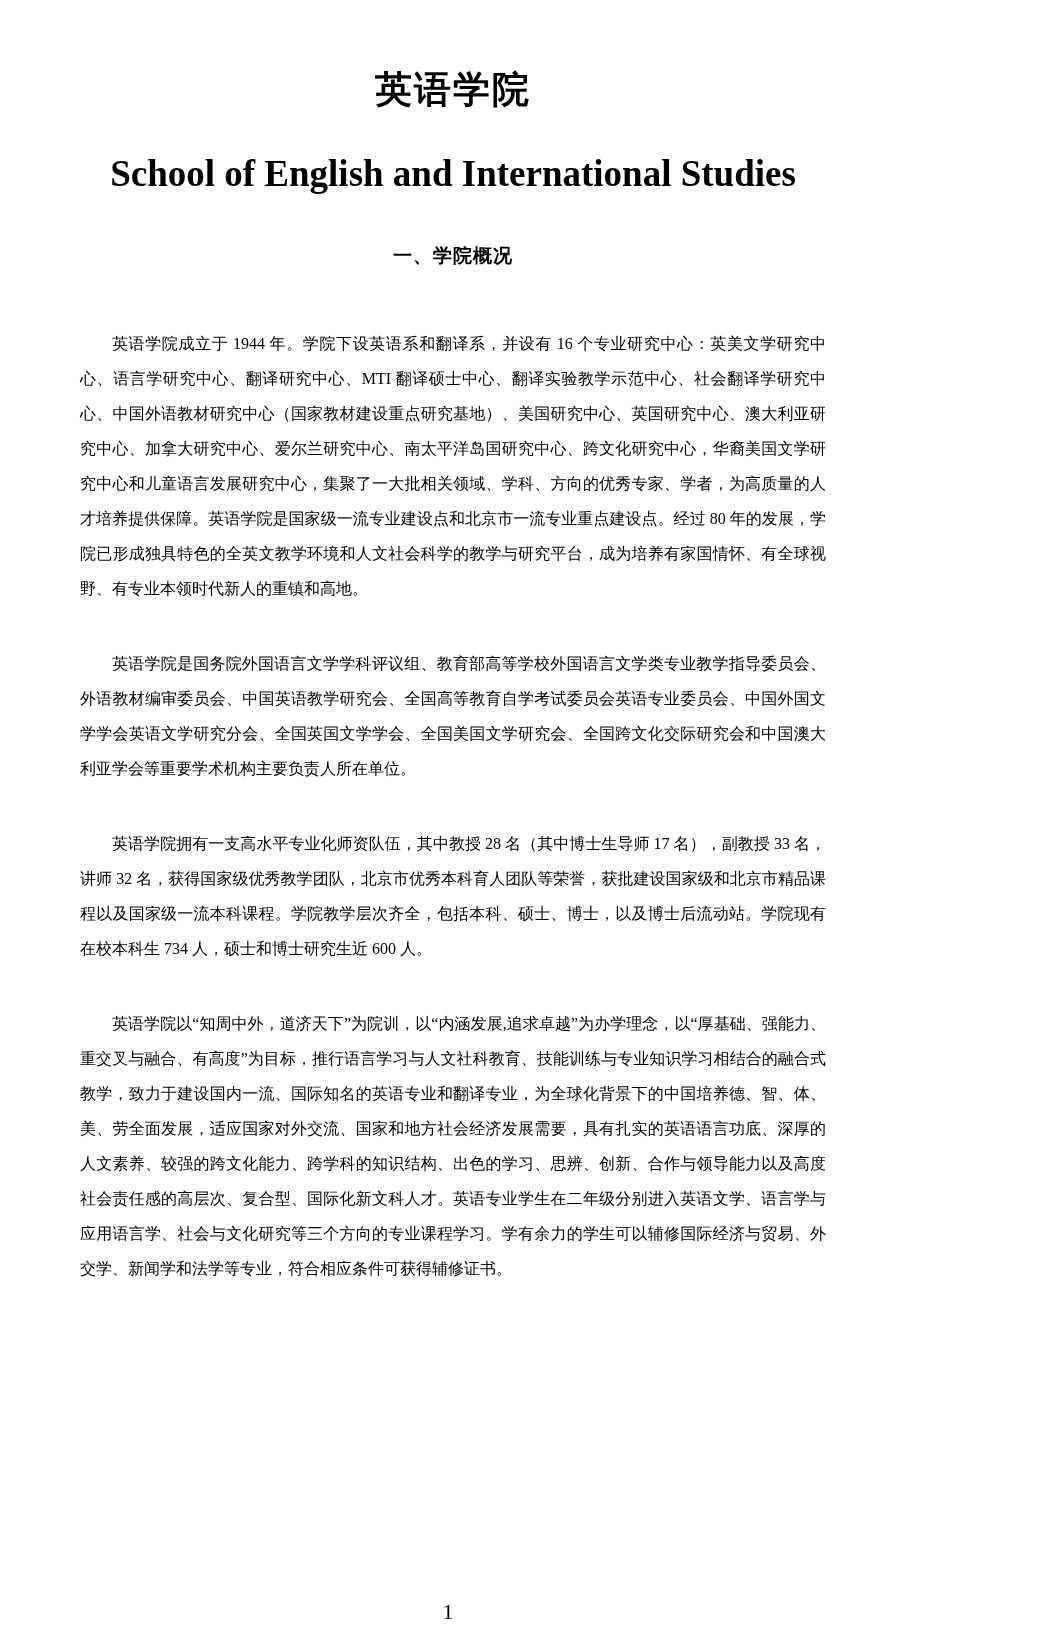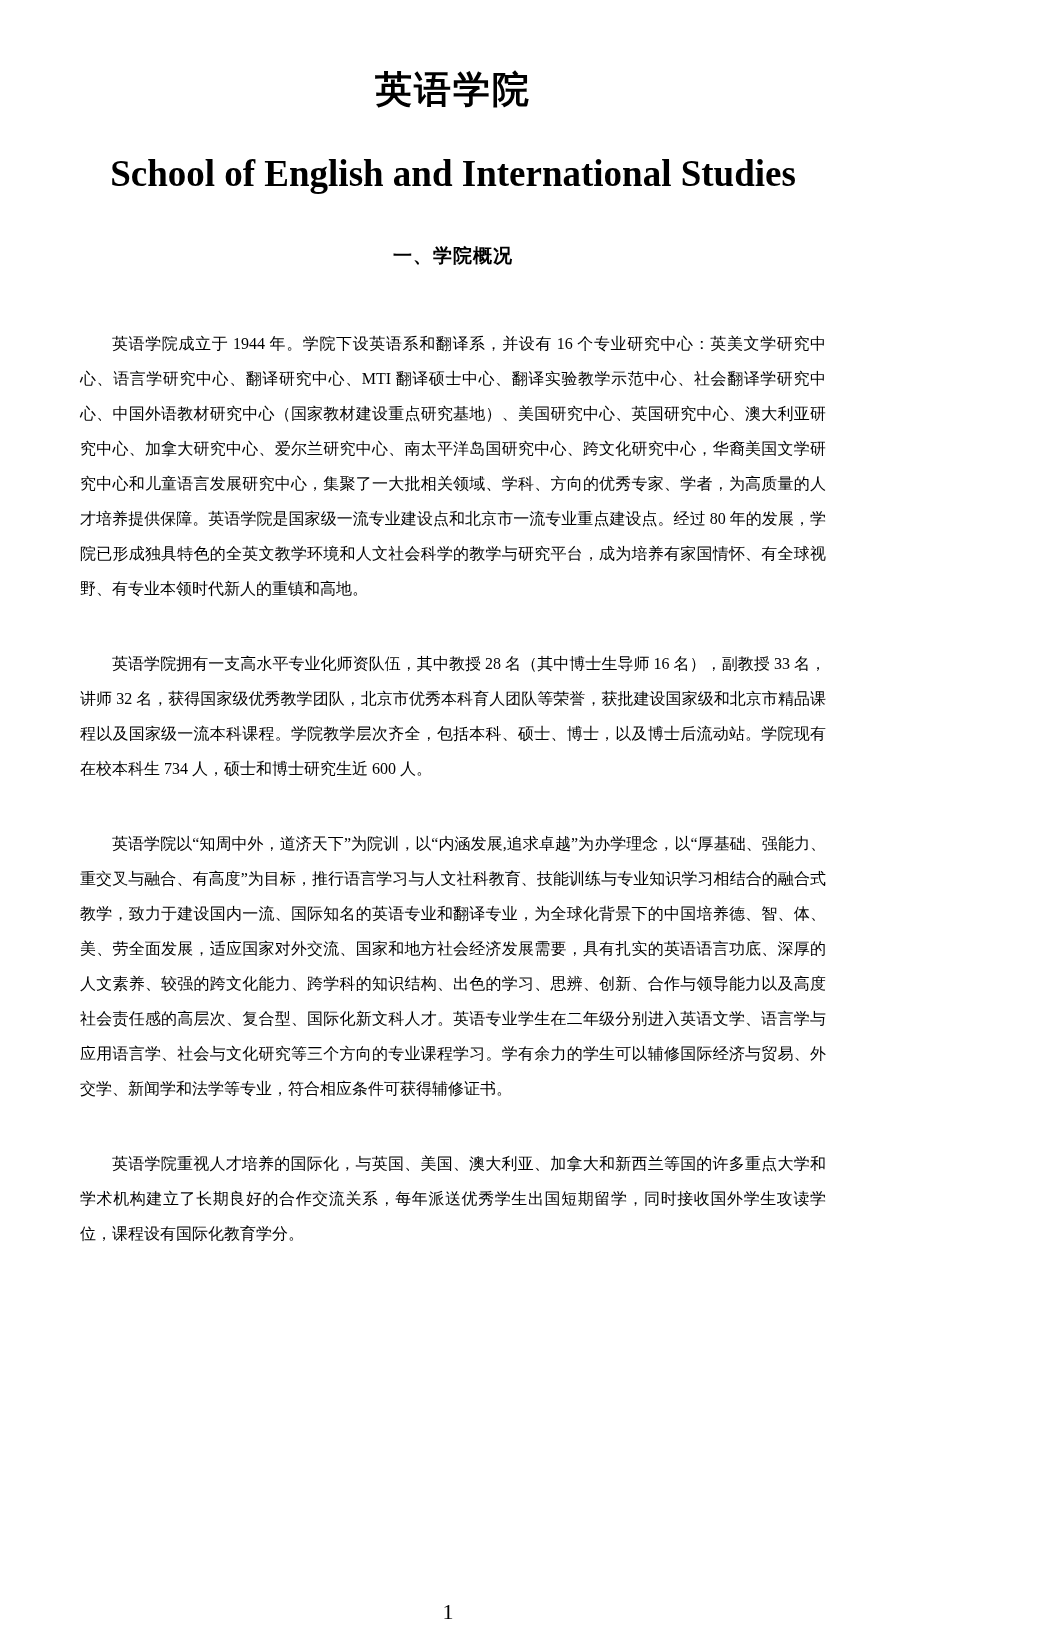--- a/index.html
+++ b/index.html
@@ -77,20 +77,20 @@
 <div class="page">
 
   <h1 class="doc-title">英语学院</h1>
 
   <h2 class="doc-subtitle">School of English and International Studies</h2>
 
   <h3 class="section-heading">一、学院概况</h3>
 
   <div class="content">
     <p class="body-para">英语学院成立于 1944 年。学院下设英语系和翻译系，并设有 16 个专业研究中心：英美文学研究中心、语言学研究中心、翻译研究中心、MTI 翻译硕士中心、翻译实验教学示范中心、社会翻译学研究中心、中国外语教材研究中心（国家教材建设重点研究基地）、美国研究中心、英国研究中心、澳大利亚研究中心、加拿大研究中心、爱尔兰研究中心、南太平洋岛国研究中心、跨文化研究中心，华裔美国文学研究中心和儿童语言发展研究中心，集聚了一大批相关领域、学科、方向的优秀专家、学者，为高质量的人才培养提供保障。英语学院是国家级一流专业建设点和北京市一流专业重点建设点。经过 80 年的发展，学院已形成独具特色的全英文教学环境和人文社会科学的教学与研究平台，成为培养有家国情怀、有全球视野、有专业本领时代新人的重镇和高地。</p>
-    <p class="body-para">英语学院拥有一支高水平专业化师资队伍，其中教授 28 名（其中博士生导师 16 名），副教授 33 名，讲师 32 名，获得国家级优秀教学团队，北京市优秀本科育人团队等荣誉，获批建设国家级和北京市精品课程以及国家级一流本科课程。学院教学层次齐全，包括本科、硕士、博士，以及博士后流动站。学院现有在校本科生 734 人，硕士和博士研究生近 600 人。</p>
+    <p class="body-para">英语学院是国务院外国语言文学学科评议组、教育部高等学校外国语言文学类专业教学指导委员会、外语教材编审委员会、中国英语教学研究会、全国高等教育自学考试委员会英语专业委员会、中国外国文学学会英语文学研究分会、全国英国文学学会、全国美国文学研究会、全国跨文化交际研究会和中国澳大利亚学会等重要学术机构主要负责人所在单位。</p>
+    <p class="body-para">英语学院拥有一支高水平专业化师资队伍，其中教授 28 名（其中博士生导师 17 名），副教授 33 名，讲师 32 名，获得国家级优秀教学团队，北京市优秀本科育人团队等荣誉，获批建设国家级和北京市精品课程以及国家级一流本科课程。学院教学层次齐全，包括本科、硕士、博士，以及博士后流动站。学院现有在校本科生 734 人，硕士和博士研究生近 600 人。</p>
     <p class="body-para">英语学院以“知周中外，道济天下”为院训，以“内涵发展,追求卓越”为办学理念，以“厚基础、强能力、重交叉与融合、有高度”为目标，推行语言学习与人文社科教育、技能训练与专业知识学习相结合的融合式教学，致力于建设国内一流、国际知名的英语专业和翻译专业，为全球化背景下的中国培养德、智、体、美、劳全面发展，适应国家对外交流、国家和地方社会经济发展需要，具有扎实的英语语言功底、深厚的人文素养、较强的跨文化能力、跨学科的知识结构、出色的学习、思辨、创新、合作与领导能力以及高度社会责任感的高层次、复合型、国际化新文科人才。英语专业学生在二年级分别进入英语文学、语言学与应用语言学、社会与文化研究等三个方向的专业课程学习。学有余力的学生可以辅修国际经济与贸易、外交学、新闻学和法学等专业，符合相应条件可获得辅修证书。</p>
-    <p class="body-para">英语学院重视人才培养的国际化，与英国、美国、澳大利亚、加拿大和新西兰等国的许多重点大学和学术机构建立了长期良好的合作交流关系，每年派送优秀学生出国短期留学，同时接收国外学生攻读学位，课程设有国际化教育学分。</p>
   </div>
 
   <div class="page-footer">1</div>
 
 </div>
 
 </body></html>

